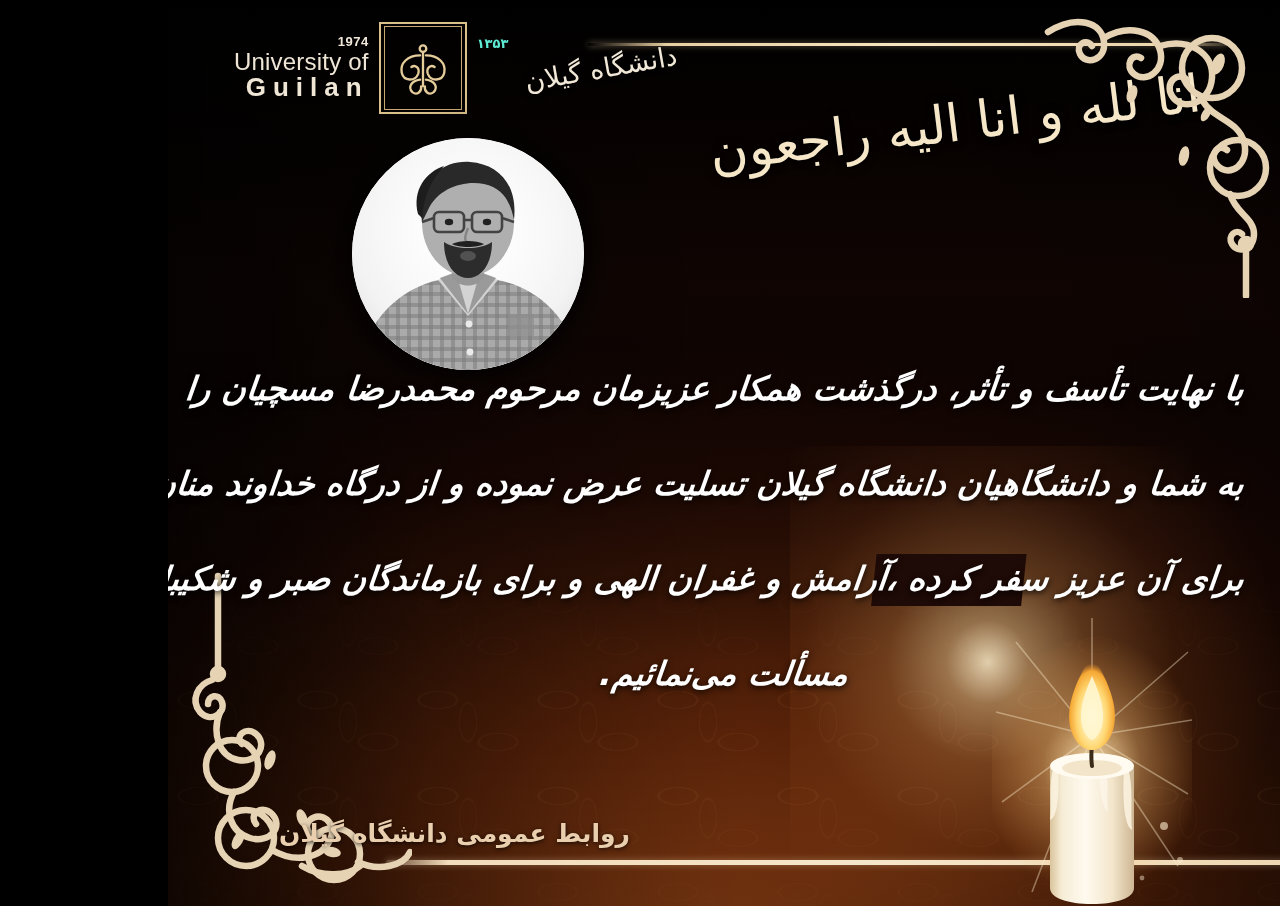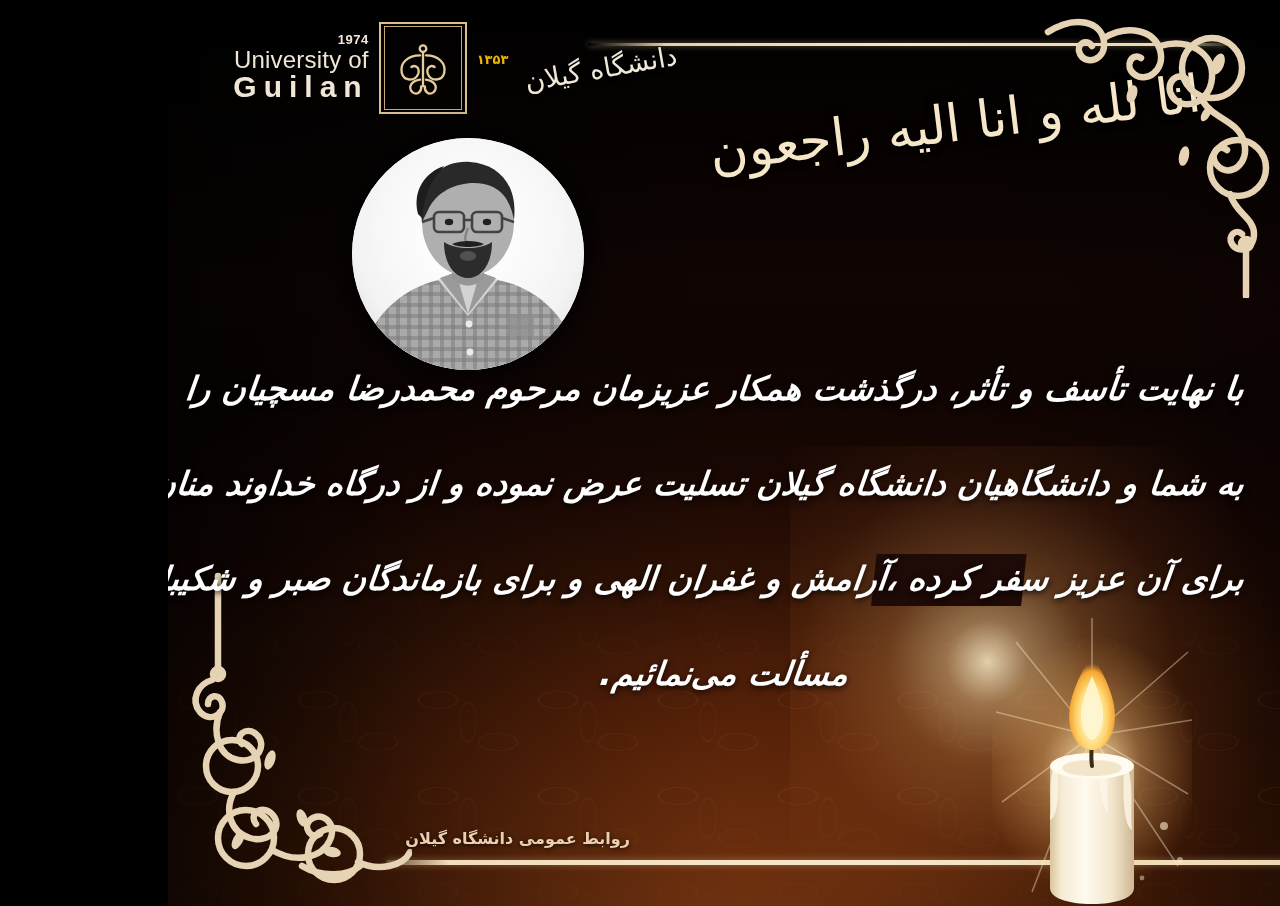--- a/index.html
+++ b/index.html
@@ -73,35 +73,35 @@
     position:absolute;left:26px;top:22px;
     display:flex;align-items:center;gap:10px;
     direction:ltr;
   }
   .logo-en{
     color:#efe6d6;text-align:right;line-height:1.02;
     font-family:"Liberation Sans",sans-serif;
   }
   .logo-year{font-size:13px;font-weight:700;letter-spacing:.5px;color:#f0e7d8;margin-bottom:1px;}
   .logo-l1{font-size:24px;font-weight:400;letter-spacing:.2px;margin-left:40px;}
-  .logo-l2{font-size:30px;font-weight:700;letter-spacing:7px;}
+  .logo-l2{font-size:26px;font-weight:700;letter-spacing:7px;}
   .logo-mark{
     width:78px;height:82px;border:2px solid #d9c08b;padding:3px;
     display:flex;align-items:center;justify-content:center;
   }
   .logo-mark-inner{width:100%;height:100%;border:1px solid #c6a96f;display:flex;align-items:center;justify-content:center;}
   .logo-fa{
     color:#f1e8d8;font-size:27px;
     font-family:"DejaVu Sans",sans-serif;
     transform:rotate(-10deg);
     white-space:nowrap;
     margin-left:6px;
     text-shadow:0 0 6px rgba(0,0,0,.6);
   }
-  .logo-year-fa{font-size:13px;font-weight:700;color:#eab308;align-self:flex-start;margin-top:30px;}
+  .logo-year-fa{font-size:13px;font-weight:700;color:#5eead4;align-self:flex-start;margin-top:14px;}
 
   
   .calligraphy{
     position:absolute;right:205px;top:58px;
     width:240px;height:130px;
     display:flex;align-items:center;justify-content:center;
     color:#f6e7c8;
     font-size:52px;
     font-family:"DejaVu Sans",sans-serif;
     transform:rotate(-7deg);
@@ -155,21 +155,21 @@
   .body-line.l3{position:relative;}
   .patch{
     position:absolute;right:220px;top:-8px;width:150px;height:52px;
     background:#1e0a06;
     z-index:-1;
   }
 
   .footer{
     position:absolute;right:650px;bottom:58px;
     color:#e9cfae;
-    font-size:16px;font-weight:700;
+    font-size:25px;font-weight:700;
     font-family:"DejaVu Sans",sans-serif;
     text-shadow:0 1px 4px rgba(0,0,0,.75);
     white-space:nowrap;
     text-align:center;
   }
 
   
   .candle{position:absolute;right:88px;bottom:0px;width:200px;height:290px;}
 </style>
 </head>

